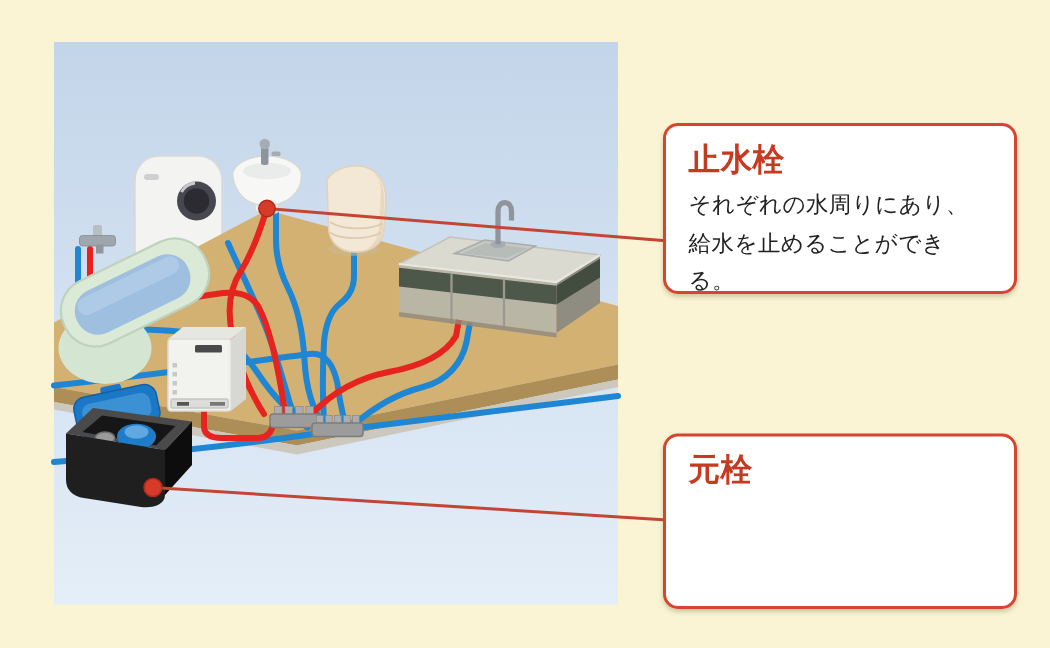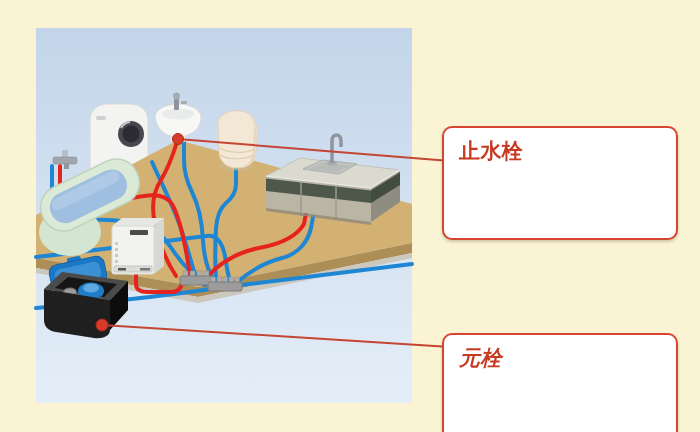--- a/index.html
+++ b/index.html
@@ -15,24 +15,23 @@
   }
   .illustration-svg{position:absolute; left:0; top:0;}
   .pc{stroke:var(--cold-pipe); stroke-width:4; fill:none; stroke-linecap:round; stroke-linejoin:round;}
   .ph{stroke:var(--hot-pipe); stroke-width:4; fill:none; stroke-linecap:round; stroke-linejoin:round;}
   .leader{stroke:var(--leader-line); stroke-width:2; fill:none;}
   .callout{
     position:absolute; left:442px; width:236px; box-sizing:border-box;
     background:var(--callout-background); border:2px solid var(--callout-border);
     border-radius:10px; padding:11px 15px 10px 15px;
     box-shadow:0 2px 3px rgba(90,70,20,0.25);
-    margin-top:44px;
   }
   .callout-1{top:82px; height:114px;}
-  .callout-2{top:289px; height:117px;font-style:italic;}
+  .callout-2{top:289px; height:117px;}
   .callout h3{
     margin:0 0 5px 0; font-size:21px; line-height:1.15; font-weight:bold;
     color:var(--callout-title); letter-spacing:0.02em;
   }
   .callout p{
     margin:0; font-size:15px; line-height:1.7; color:var(--callout-body);
     letter-spacing:0.02em;
   }
 </style>
 </head>
@@ -185,19 +184,20 @@
       <path class="leader" d="M102,325 L450,347"></path>
     </g>
 
     <circle cx="178" cy="139" r="5.5" fill="var(--valve-dot)" stroke="#B02A1A"></circle>
     <circle cx="102" cy="325" r="6" fill="var(--valve-dot)" stroke="#B02A1A"></circle>
   </svg>
   </div>
 
   <div class="callout callout-1">
     <h3>止水栓</h3>
+    <p>それぞれの水周りにあり、給水を止めることができる。</p>
   </div>
 
   <div class="callout callout-2">
     <h3>元栓</h3>
   </div>
 
 </div>
 
 </body></html>

